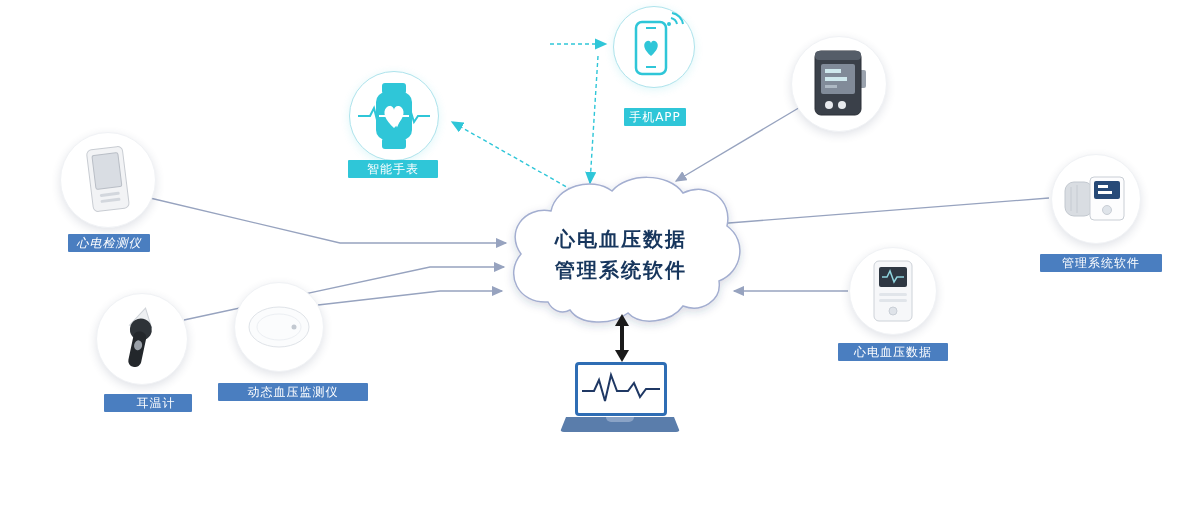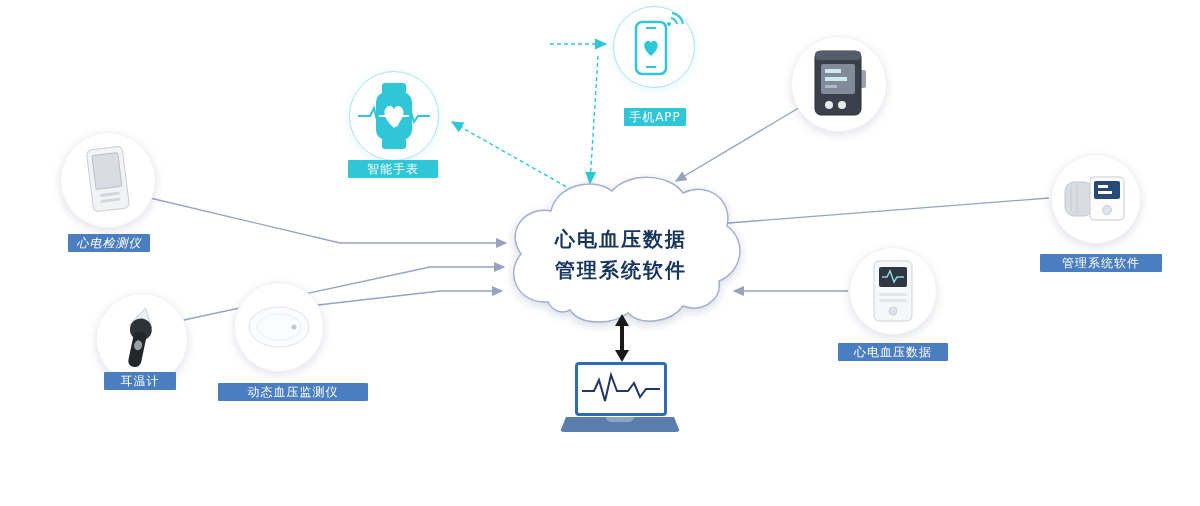--- a/index.html
+++ b/index.html
@@ -95,21 +95,21 @@
   <div class="node-circle" style="left:96px;top:293px;width:90px;height:90px;">
     <svg width="58" height="66" viewBox="0 0 58 66">
       <g transform="rotate(12 29 33)">
         <polygon points="26,2 14,22 36,20" fill="#eef0f2" stroke="#cfd3d8"></polygon>
         <circle cx="26" cy="24" r="11" fill="#2e3338"></circle>
         <rect x="20" y="26" width="13" height="36" rx="6" fill="#23272b"></rect>
         <ellipse cx="26.5" cy="40" rx="4" ry="5" fill="#9aa0a8"></ellipse>
       </g>
     </svg>
   </div>
-  <div class="label-box label-blue" style="left:104px;top:372px;width:72px;">耳温计</div>
+  <div class="label-box label-blue" style="left:104px;top:394px;width:72px;padding-left:16px;">耳温计</div>
 
   <div class="node-circle" style="left:234px;top:282px;width:88px;height:88px;">
     <svg width="68" height="50" viewBox="0 0 68 50">
       <ellipse cx="34" cy="25" rx="30" ry="20" fill="#fbfcfd" stroke="#dfe3e8"></ellipse>
       <ellipse cx="34" cy="25" rx="22" ry="13" fill="none" stroke="#eceff3"></ellipse>
       <circle cx="49" cy="25" r="2.5" fill="#c3c9d1"></circle>
     </svg>
   </div>
   <div class="label-box label-blue" style="left:218px;top:383px;width:150px;">动态血压监测仪</div>
 

